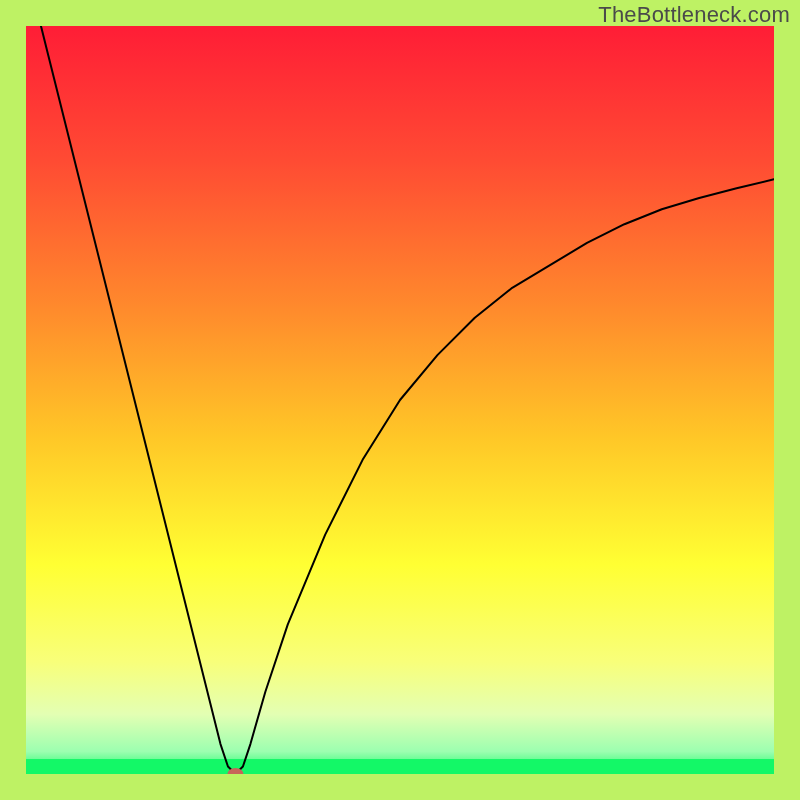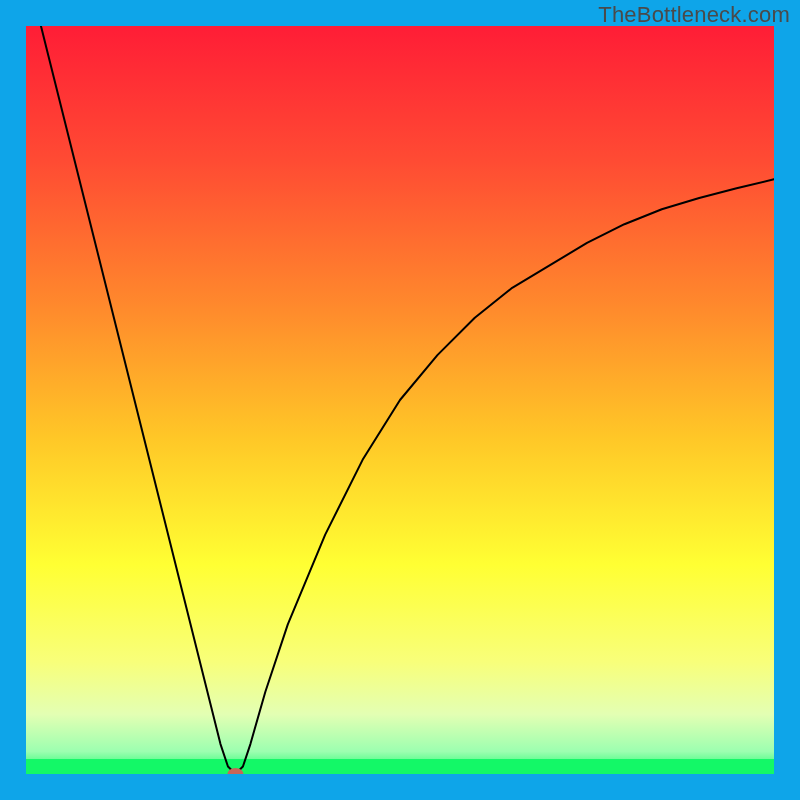--- a/index.html
+++ b/index.html
@@ -8,21 +8,21 @@
     width: 800px;
     height: 800px;
     background: #000;
     font-family: Arial, Helvetica, sans-serif;
     overflow: hidden;
   }
   .frame {
     position: relative;
     width: 800px;
     height: 800px;
-    background: #0ea5e9;
+    background: #bef264;
     text-align: right;
   }
   .watermark {
     position: absolute;
     top: 2px;
     right: 10px;
     color: #4a4a4a;
     font-size: 22px;
     font-weight: 500;
     letter-spacing: 0.2px;

